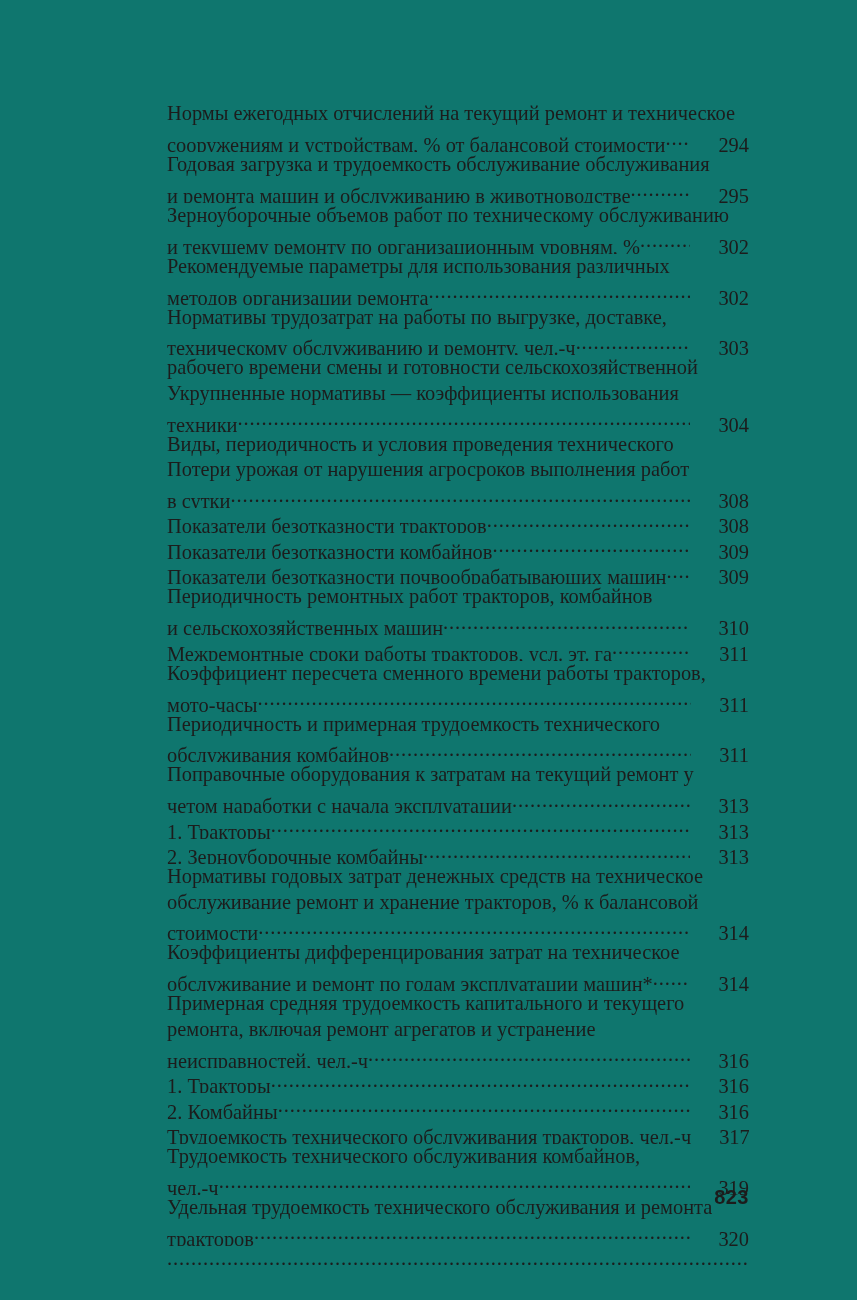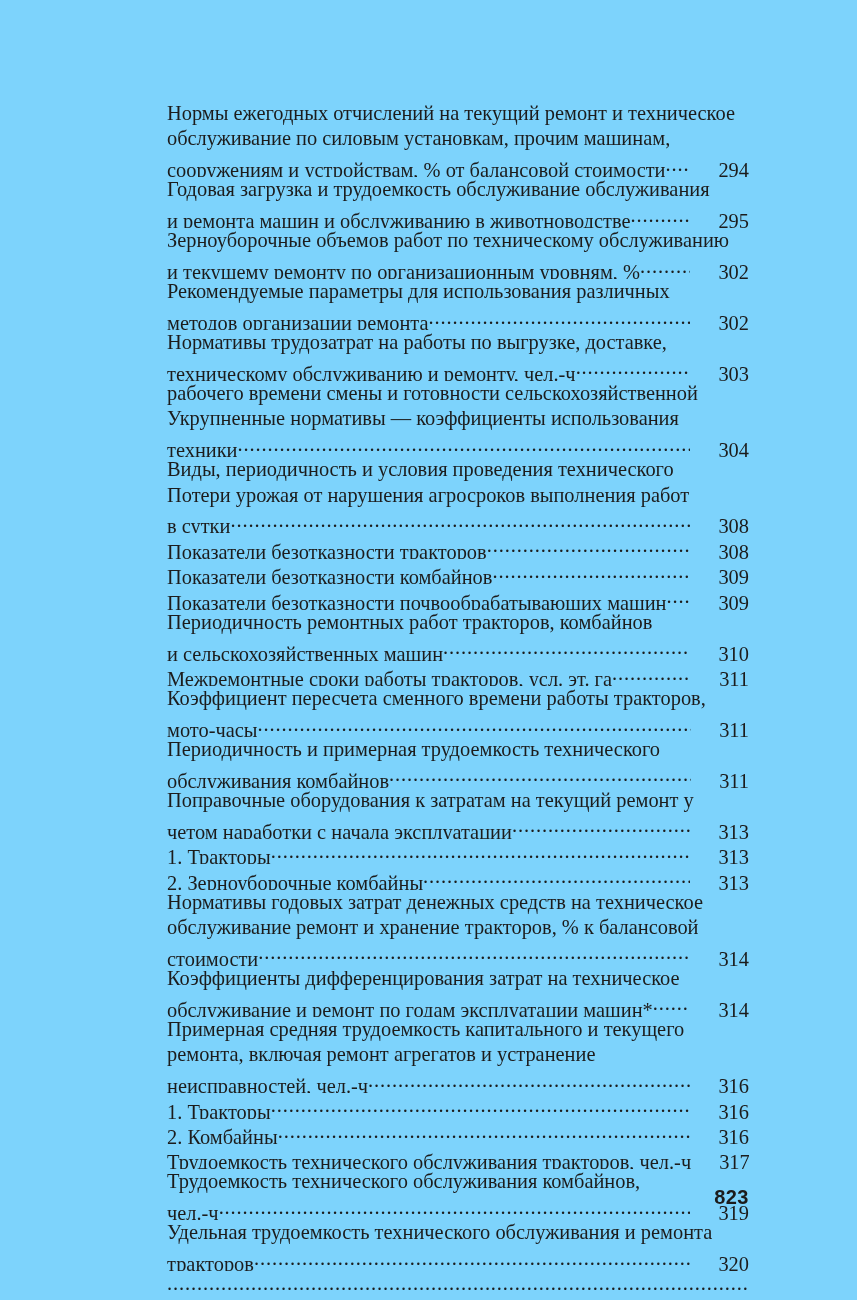--- a/index.html
+++ b/index.html
@@ -15,21 +15,21 @@
     color: #1c1c1c;
     overflow: hidden;
   }
 
   #toc-page {
     position: absolute;
     left: 0;
     top: 0;
     width: 857px;
     height: 1300px;
-    background: #7dd3fc;
+    background: #0f766e;
   }
 
   #toc-list {
     position: absolute;
     left: 167px;
     top: 101px;
     width: 582px;
   }
 
   .toc-entry {
@@ -105,23 +105,20 @@
 </head>
 <body>
 
 <div id="toc-page">
 
   <div id="toc-list">
       <div class="toc-entry">
         <div class="toc-line plain">
           <span class="toc-text">Нормы ежегодных отчислений на текущий ремонт и техническое</span>
         </div>
-        <div class="toc-line plain">
-          <span class="toc-text">обслуживание по силовым установкам, прочим машинам,</span>
-        </div>
         <div class="toc-line">
           <span class="toc-text">сооружениям и устройствам, % от балансовой стоимости</span>
           <span class="toc-leader"></span>
           <span class="toc-page-num spaced">294</span>
         </div>
       </div>
       <div class="toc-entry">
         <div class="toc-line plain">
           <span class="toc-text">Годовая загрузка и трудоемкость обслуживание обслуживания</span>
         </div>

